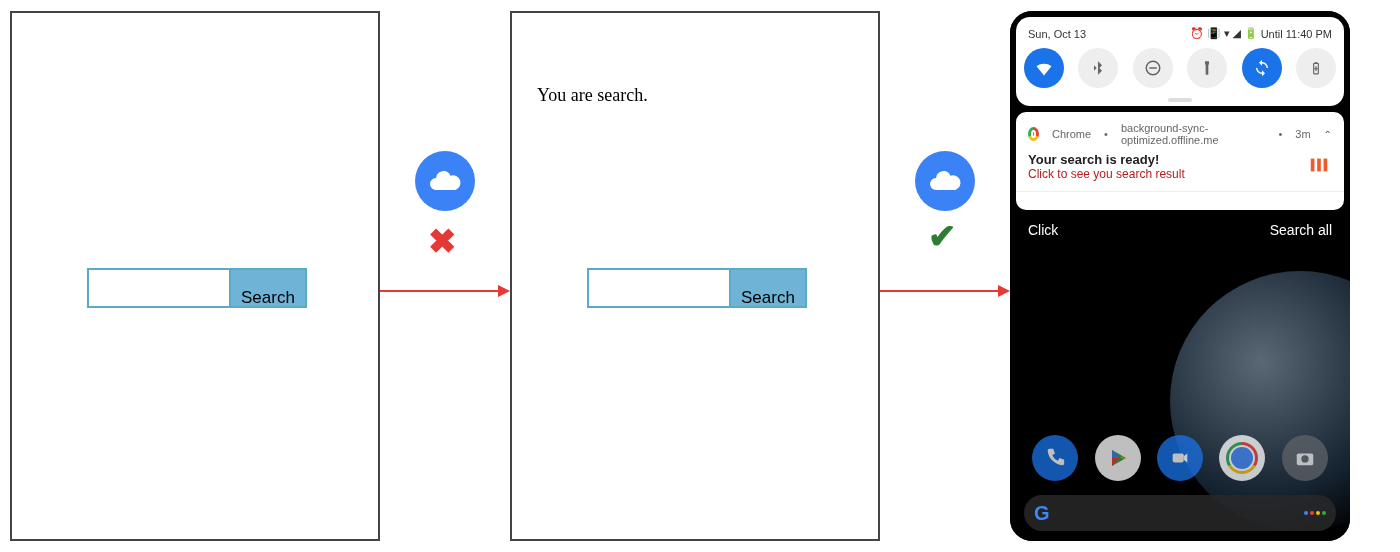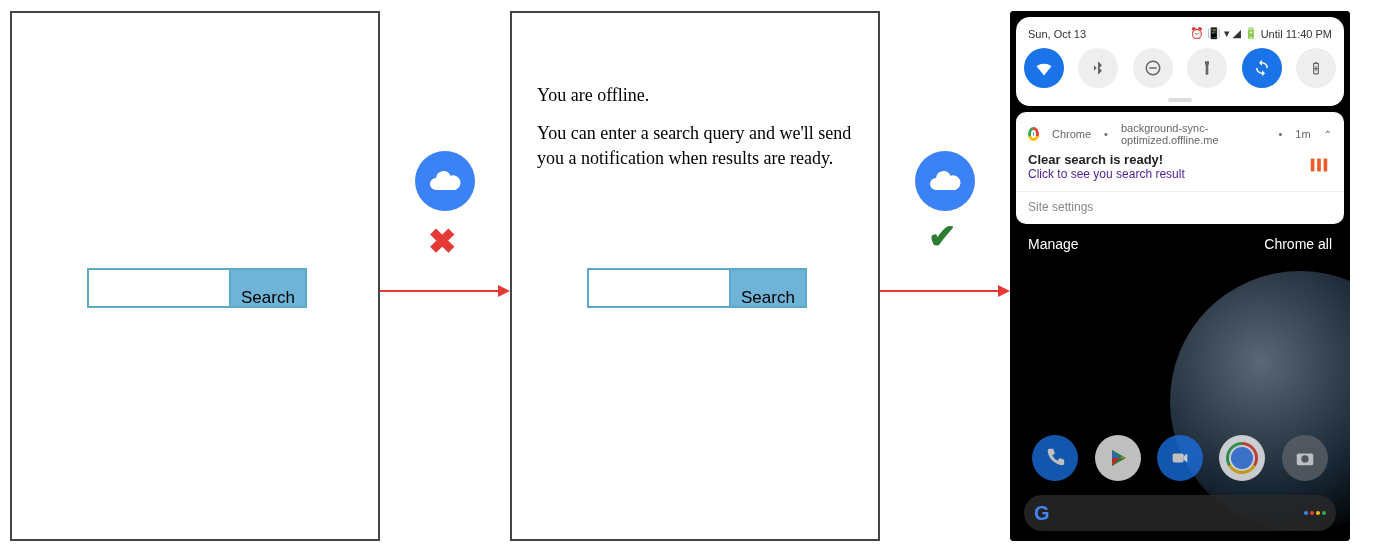--- a/index.html
+++ b/index.html
@@ -22,21 +22,21 @@
   }
   .panel1, .panel2 {
     width: 370px;
     height: 530px;
   }
   .panel3 {
     width: 340px;
     height: 530px;
     border: none;
     background: #000;
-    border-radius: 4px;
+    border-radius: 22px;
     overflow: hidden;
     position: relative;
   }
   .connector {
     width: 130px;
     height: 530px;
     position: relative;
     flex-shrink: 0;
   }
   .cloud-badge {
@@ -146,21 +146,21 @@
     margin: 0 6px;
     padding: 10px 12px;
   }
   .notif-header {
     display: flex; align-items: center; gap: 13px;
     font-size: 11px; color: #666; margin-bottom: 6px;
   }
   .notif-header .caret { margin-left: auto; color: #555; font-size: 10px; }
   .notif-title-row { display: flex; justify-content: space-between; align-items: flex-start; }
   .notif-title { font-size: 13px; font-weight: 600; color: #222; }
-  .notif-body { font-size: 12px; color: #4c1d95; }
+  .notif-body { font-size: 12px; color: #b91c1c; }
   .notif-appicon {
     width: 26px; height: 26px;
     display: flex; align-items: center; justify-content: center;
     font-size: 18px;
   }
   .notif-divider { height: 1px; background: #eee; margin: 10px -12px 8px; }
   .notif-settings { font-size: 12px; color: #888; }
   .notif-actions {
     display: flex; justify-content: space-between;
     padding: 12px 18px 0 18px;
@@ -237,22 +237,21 @@
   <div class="arrow">
     <svg viewBox="0 0 130 20">
       <line x1="0" y1="10" x2="118" y2="10" stroke="#e53935" stroke-width="2"></line>
       <polygon points="118,4 130,10 118,16" fill="#e53935"></polygon>
     </svg>
   </div>
 </div>
 
 <div class="panel panel2">
   <div class="offline-msg">
-    <p>You are offline.</p>
-    <p>You can enter a search query and we'll send you a notification when results are ready.</p>
+    <p>You are search.</p>
   </div>
   <div class="search-row">
     <input class="search-input" value="" style="">
     <button class="search-btn">Search</button>
   </div>
 </div>
 
 <div class="connector">
   <div class="cloud-badge">
     <svg viewBox="0 0 24 24">
@@ -324,43 +323,42 @@
       <div class="qs-handle"></div>
     </div>
 
     <div class="notif-card">
       <div class="notif-header">
         <span class="chrome-mini"></span>
         <span>Chrome</span>
         <span>•</span>
         <span>background-sync-optimized.offline.me</span>
         <span>•</span>
-        <span>1m</span>
+        <span>3m</span>
         <span class="caret">⌃</span>
       </div>
       <div class="notif-title-row">
         <div>
-          <div class="notif-title">Clear search is ready!</div>
+          <div class="notif-title">Your search is ready!</div>
           <div class="notif-body">Click to see you search result</div>
         </div>
         <div class="notif-appicon">
           <svg width="22" height="22" viewBox="0 0 24 24">
             <rect x="3" y="5" width="4" height="14" fill="#f05a28"></rect>
             <rect x="10" y="5" width="4" height="14" fill="#f05a28"></rect>
             <rect x="17" y="5" width="4" height="14" fill="#f05a28"></rect>
           </svg>
         </div>
       </div>
       <div class="notif-divider"></div>
-      <div class="notif-settings">Site settings</div>
     </div>
 
     <div class="notif-actions">
-      <span>Manage</span>
-      <span>Chrome all</span>
+      <span>Click</span>
+      <span>Search all</span>
     </div>
   </div>
 
   <div class="dock">
     <div class="dock-icon" style="background:#1a73e8">
       <svg width="22" height="22" viewBox="0 0 24 24">
           <path fill="#fff" d="M6 2h4l2 5-3 2a12 12 0 0 0 6 6l2-3 5 2v4a2 2 0 0 1-2 2A18 18 0 0 1 4 4a2 2 0 0 1 2-2z"></path>
         </svg>
     </div>
     <div class="dock-icon" style="background:#fff">

